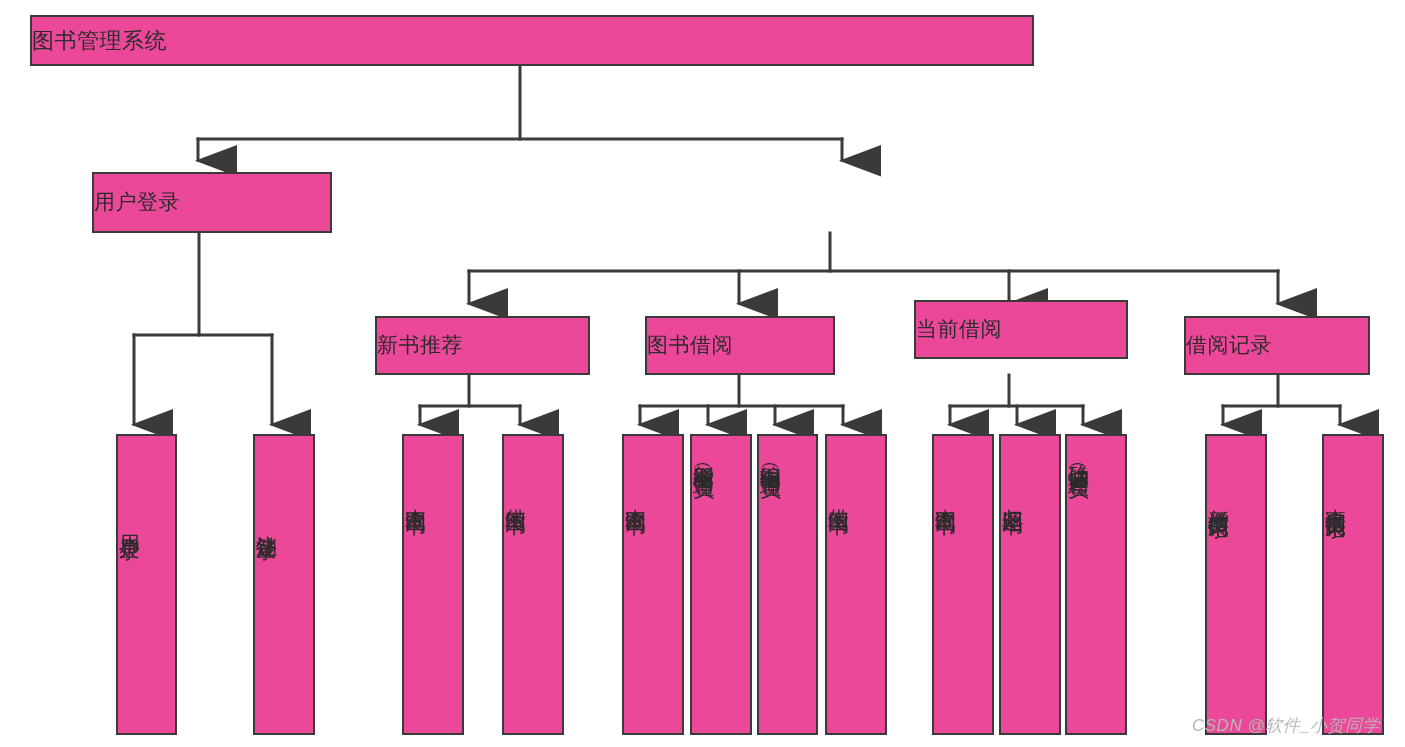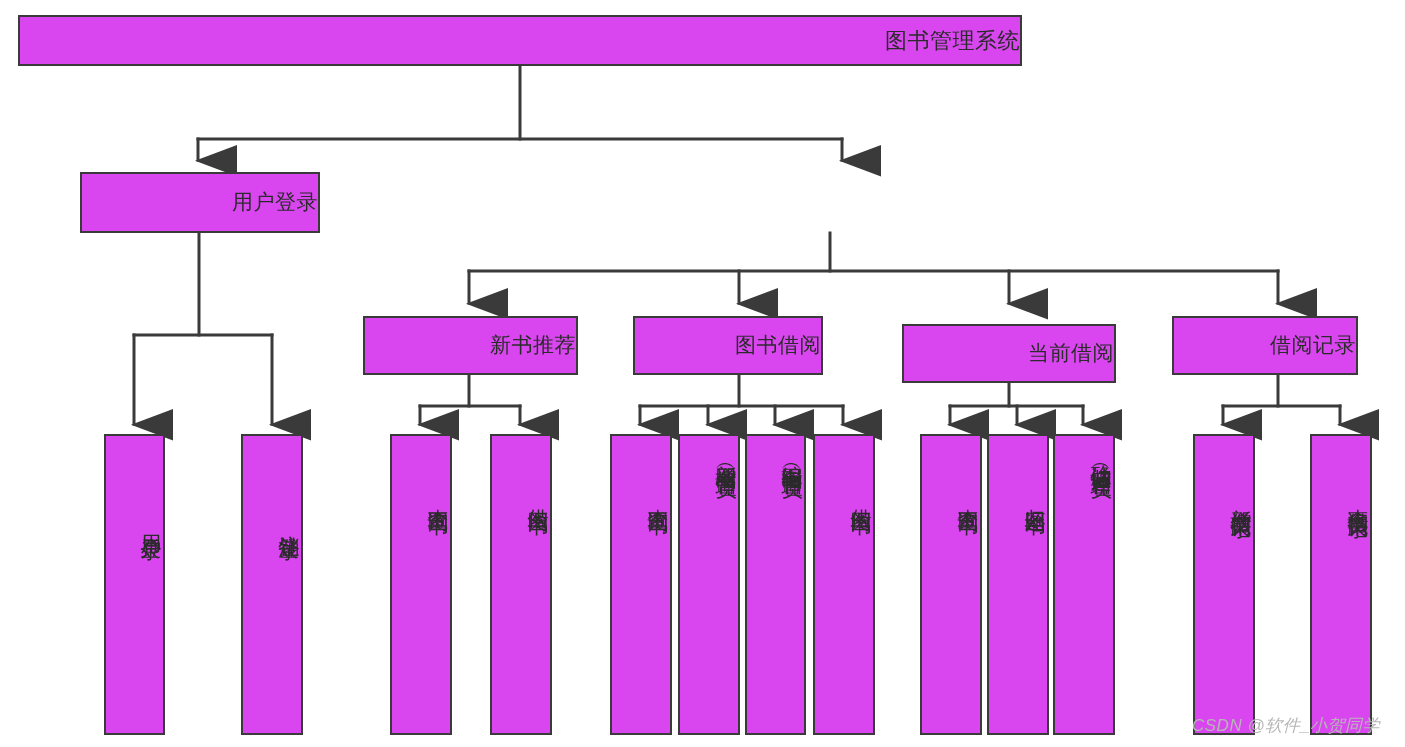--- a/index.html
+++ b/index.html
@@ -20,26 +20,27 @@
   #wires {
     position: absolute;
     left: 0;
     top: 0;
     width: 1405px;
     height: 747px;
   }
   .node {
     position: absolute;
     box-sizing: border-box;
-    background: #d946ef;
+    background: #ec4899;
     border: 2px solid #3a3a3a;
     display: flex;
     align-items: center;
-    justify-content: flex-end;
+    justify-content: flex-start;
     color: #2b2b2b;
+    margin-left: 12px;
   }
   .node-label {
     display: block;
     text-align: center;
     line-height: 1.18;
     white-space: nowrap;
   }
   .node.horizontal .node-label {
     font-size: 21px;
     letter-spacing: 0.5px;
@@ -137,21 +138,21 @@
   <div class="node horizontal" style="left:80px; top:172px; width:240px; height:61px;">
     <span class="node-label">用户登录</span>
   </div>
 
   <div class="node horizontal" style="left:363px; top:316px; width:215px; height:59px;">
     <span class="node-label">新书推荐</span>
   </div>
   <div class="node horizontal" style="left:633px; top:316px; width:190px; height:59px;">
     <span class="node-label">图书借阅</span>
   </div>
-  <div class="node horizontal" style="left:902px; top:324px; width:214px; height:59px;">
+  <div class="node horizontal" style="left:902px; top:300px; width:214px; height:59px;">
     <span class="node-label">当前借阅</span>
   </div>
   <div class="node horizontal" style="left:1172px; top:316px; width:186px; height:59px;">
     <span class="node-label">借阅记录</span>
   </div>
 
   <div class="node vertical mid" style="left:104px; top:434px; width:61px; height:301px;">
     <span class="node-label">用户登录</span>
   </div>
   <div class="node vertical mid" style="left:241px; top:434px; width:62px; height:301px;">

